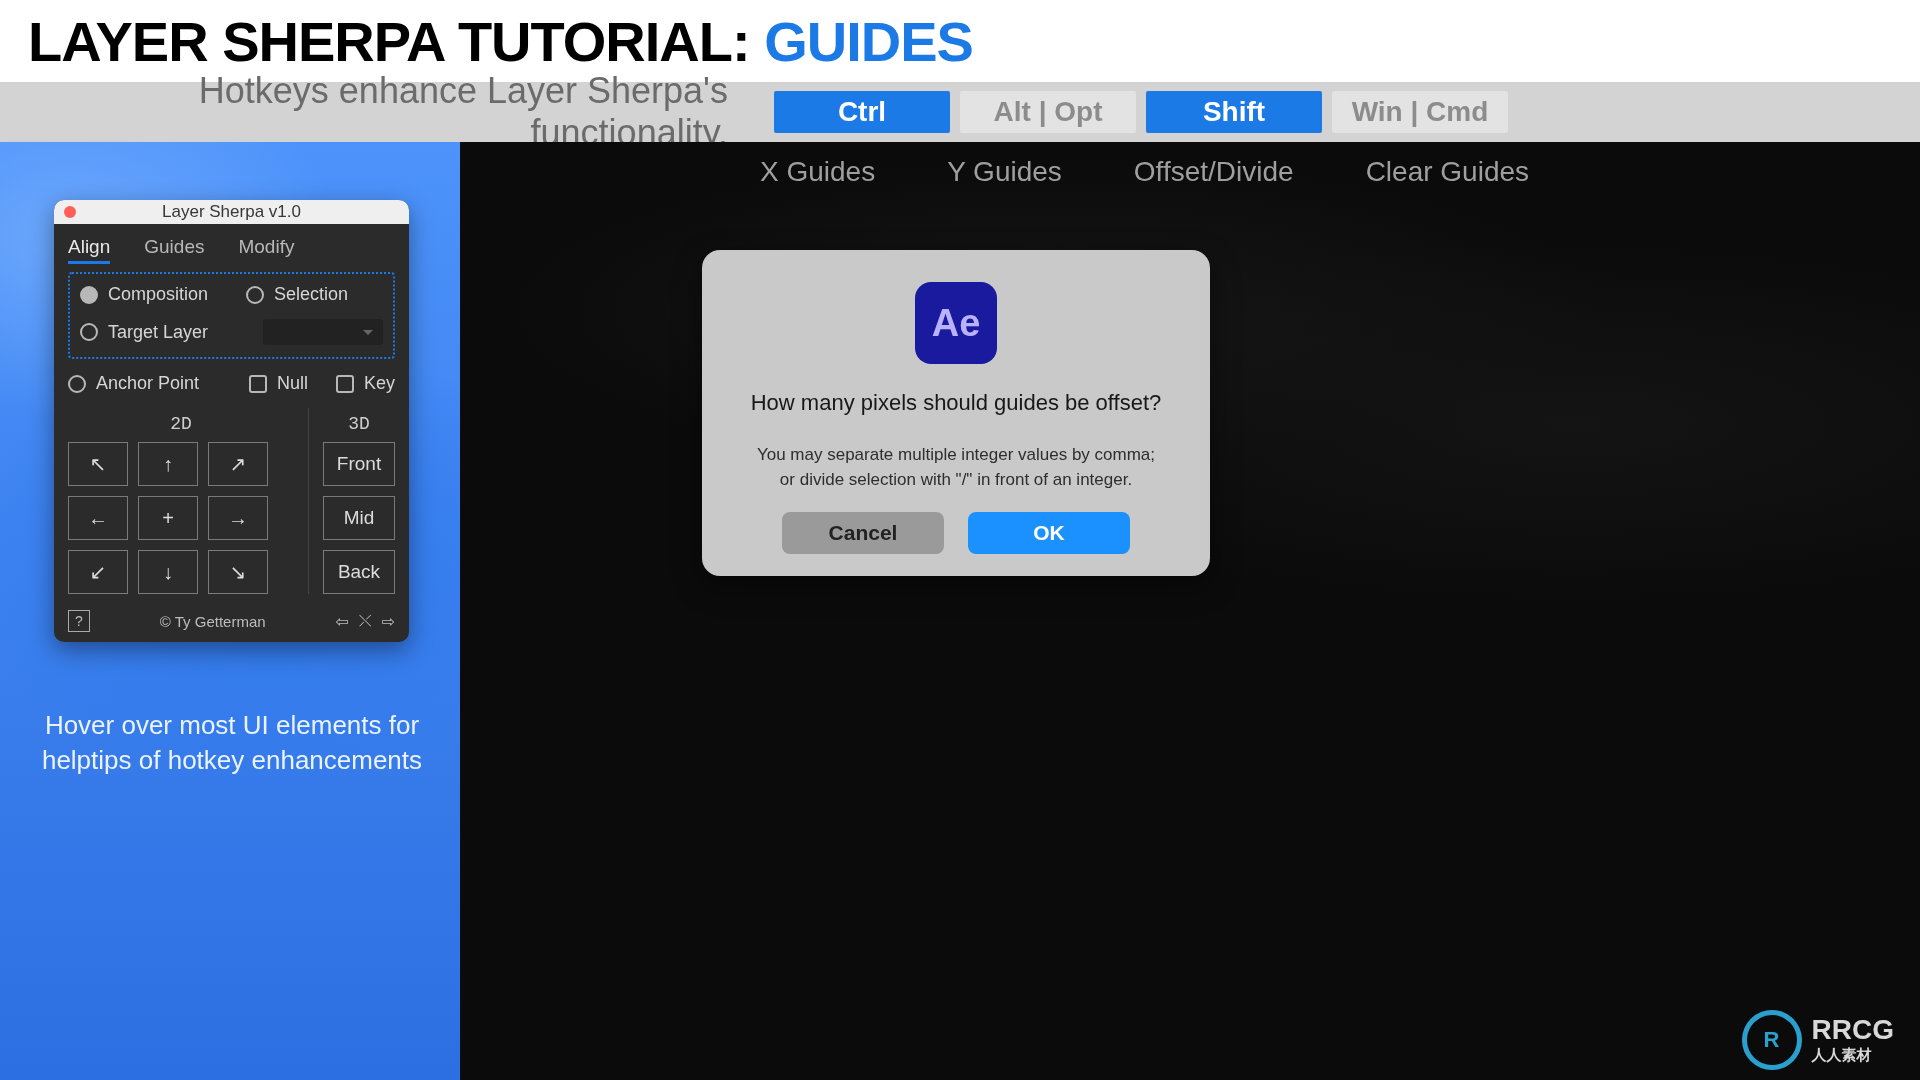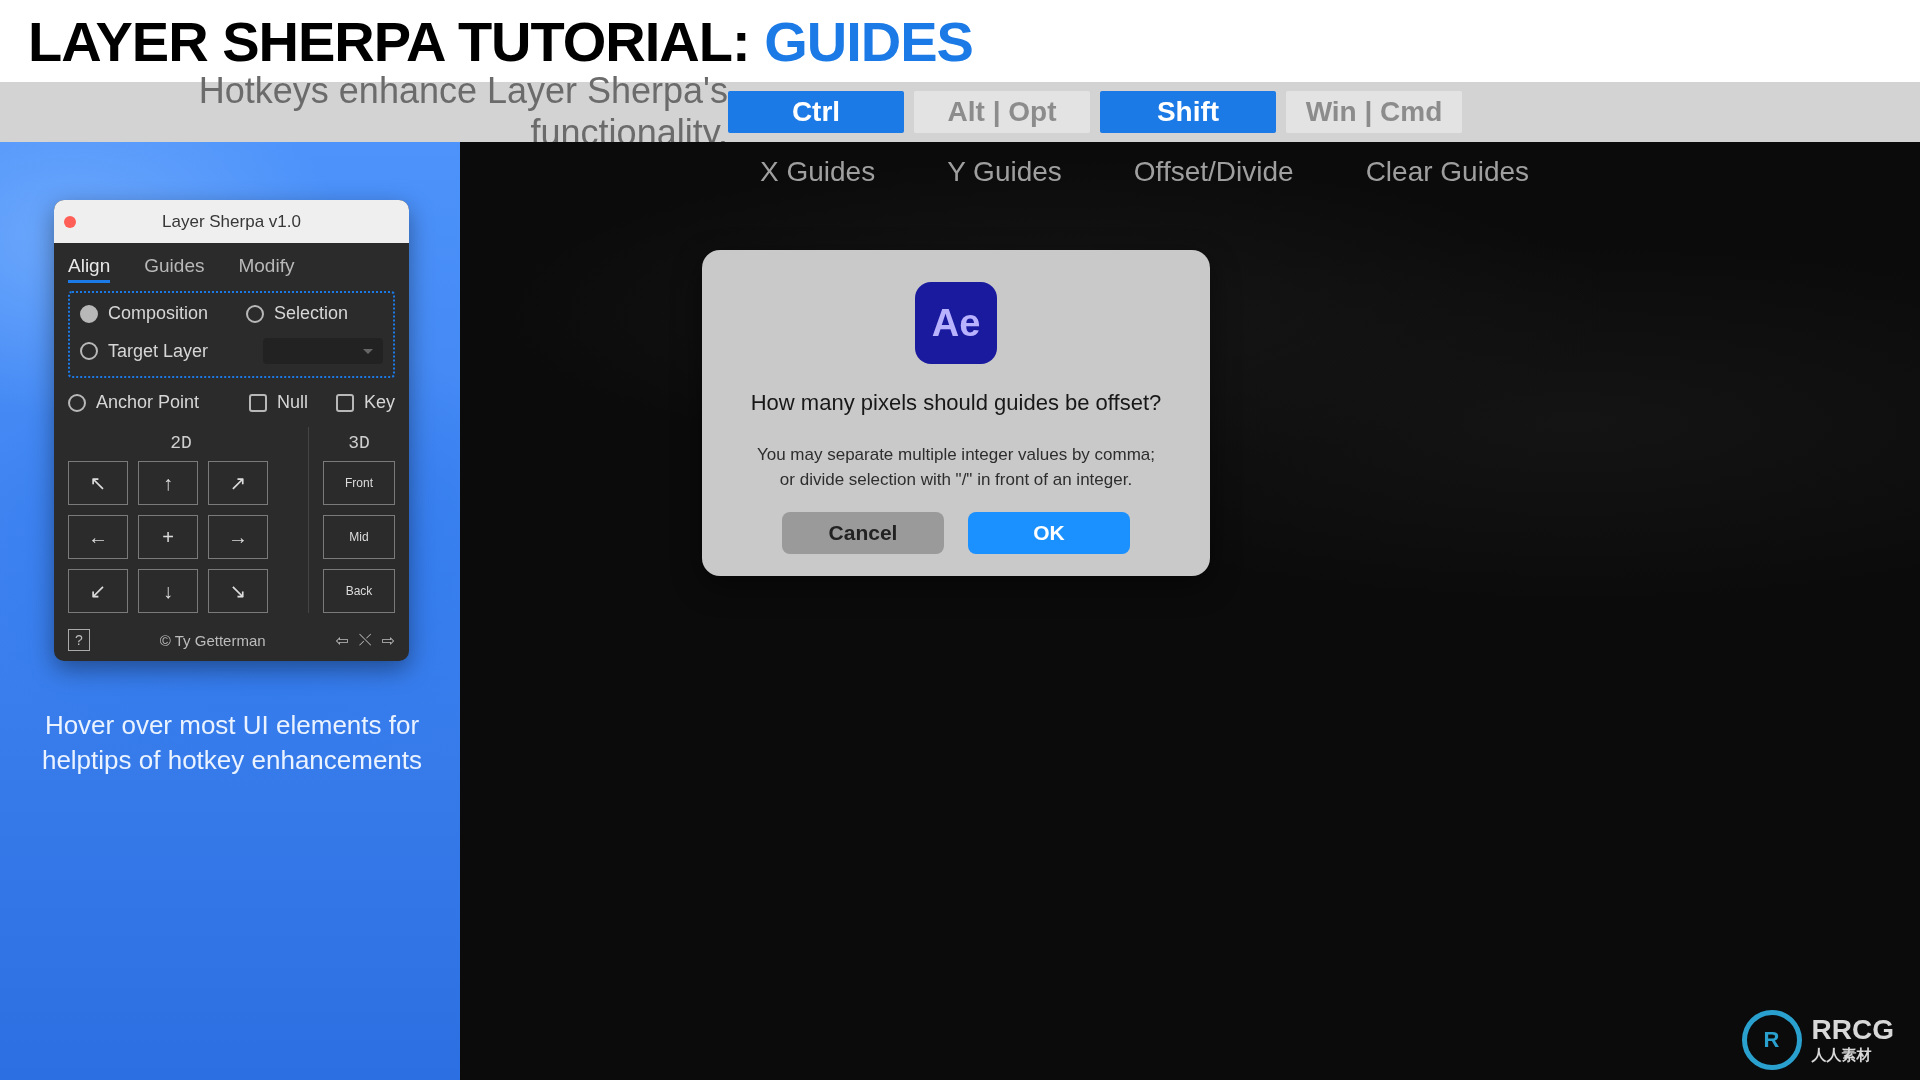--- a/index.html
+++ b/index.html
@@ -7,21 +7,21 @@
 
 
 .title-bar{height:82px;display:flex;align-items:center;padding-left:28px;}
 .title-bar h1{font-size:56px;font-weight:700;font-family:"Segoe UI","Arial Narrow",Arial,sans-serif;letter-spacing:-1px;}
 .title-dark{color:#000;}
 .title-blue{color:#1b7ae6;}
 
 
 .hotkey-strip{height:60px;background:#d3d3d3;display:flex;align-items:center;padding-left:28px;text-align:right;}
 .hotkey-strip .desc{flex:0 0 700px;color:#6b6b6b;font-size:36px;font-weight:500;}
-.hotkey-buttons{display:flex;gap:10px;}
+.hotkey-buttons{display:flex;gap:10px;margin-left:46px;}
 .hk{width:176px;height:42px;display:flex;align-items:center;justify-content:center;font-size:28px;font-weight:700;border-radius:2px;}
 .hk-on{background:#1b7ae6;color:#fff;}
 .hk-off{background:#e3e3e3;color:#8c8c8c;}
 
 
 .body-dark{position:absolute;top:142px;left:0;right:0;bottom:0;background:#0b0b0b;overflow:hidden;}
 
 .body-dark::before{content:"";position:absolute;inset:0;background:
   radial-gradient(ellipse 800px 220px at 55% 18%,#161616 0%,transparent 70%),
   radial-gradient(ellipse 900px 260px at 82% 30%,#141414 0%,transparent 70%);
@@ -33,21 +33,21 @@
 
 
 .blue-pane{position:absolute;top:0;left:0;width:460px;height:100%;background:#3f8bfb;overflow:hidden;}
 .blue-pane::before{content:"";position:absolute;inset:0;background:
   radial-gradient(ellipse 450px 300px at 15% 10%,#6ba7fc 0%,transparent 60%),
   radial-gradient(ellipse 500px 350px at 60% 45%,#2f78ec 0%,transparent 65%),
   linear-gradient(#4d93fb,#2c6fe2);pointer-events:none;}
 
 
 .plugin{position:absolute;top:58px;left:54px;width:355px;background:#2b2b2b;border-radius:10px;box-shadow:0 8px 24px rgba(0,0,0,.4);}
-.plugin-titlebar{height:43px;background:#efefef;border-radius:10px 10px 0 0;display:flex;align-items:center;position:relative;}
+.plugin-titlebar{height:24px;background:#efefef;border-radius:10px 10px 0 0;display:flex;align-items:center;position:relative;}
 .plugin-titlebar .dot{width:12px;height:12px;border-radius:50%;background:#ff5f57;margin-left:10px;}
 .plugin-titlebar .wt{position:absolute;left:0;right:0;text-align:center;font-size:17px;color:#373737;font-weight:500;}
 
 .plugin-body{padding:12px 14px 10px;}
 .tabs{display:flex;gap:34px;margin-bottom:14px;}
 .tab{color:#b8b8b8;font-size:19px;font-weight:500;position:relative;}
 .tab.active{color:#e8e8e8;}
 .tab.active::after{content:"";position:absolute;left:0;right:0;bottom:-6px;height:3px;background:#1b7ae6;}
 
 .radio-box{border:2px dotted #1b7ae6;border-radius:4px;padding:10px 10px 12px;}
@@ -64,21 +64,21 @@
 .check-row .radio{margin-right:0;}
 .gap{flex:1;}
 
 .grid-wrap{display:flex;margin-top:14px;}
 .col{padding-top:6px;}
 .col h4{color:#cfcfcf;font-size:18px;font-weight:500;text-align:center;margin-bottom:8px;font-family:Liberation Mono, monospace;}
 .col2d{flex:1;border-right:1px solid #444;padding-right:14px;}
 .col3d{width:86px;padding-left:14px;}
 .g3{display:grid;grid-template-columns:repeat(3,60px);grid-template-rows:repeat(3,44px);gap:10px;}
 .g1{display:grid;grid-template-rows:repeat(3,44px);gap:10px;}
-.btn{border:1px solid #7a7a7a;display:flex;align-items:center;justify-content:center;color:#dcdcdc;font-size:12px;}
+.btn{border:1px solid #7a7a7a;display:flex;align-items:center;justify-content:center;color:#dcdcdc;font-size:19px;}
 .arrow{font-size:20px;}
 
 .plugin-foot{display:flex;align-items:center;gap:10px;margin-top:16px;color:#bcbcbc;font-size:15px;}
 .help-sq{width:22px;height:22px;border:1px solid #aaa;display:flex;align-items:center;justify-content:center;font-size:14px;}
 .plugin-foot .sp{flex:1;text-align:center;}
 .nav-icons{display:flex;gap:10px;font-size:16px;}
 
 .hint{position:absolute;top:566px;left:32px;width:400px;color:#eaf3ff;font-size:26px;text-align:center;line-height:1.35;}
 
 

